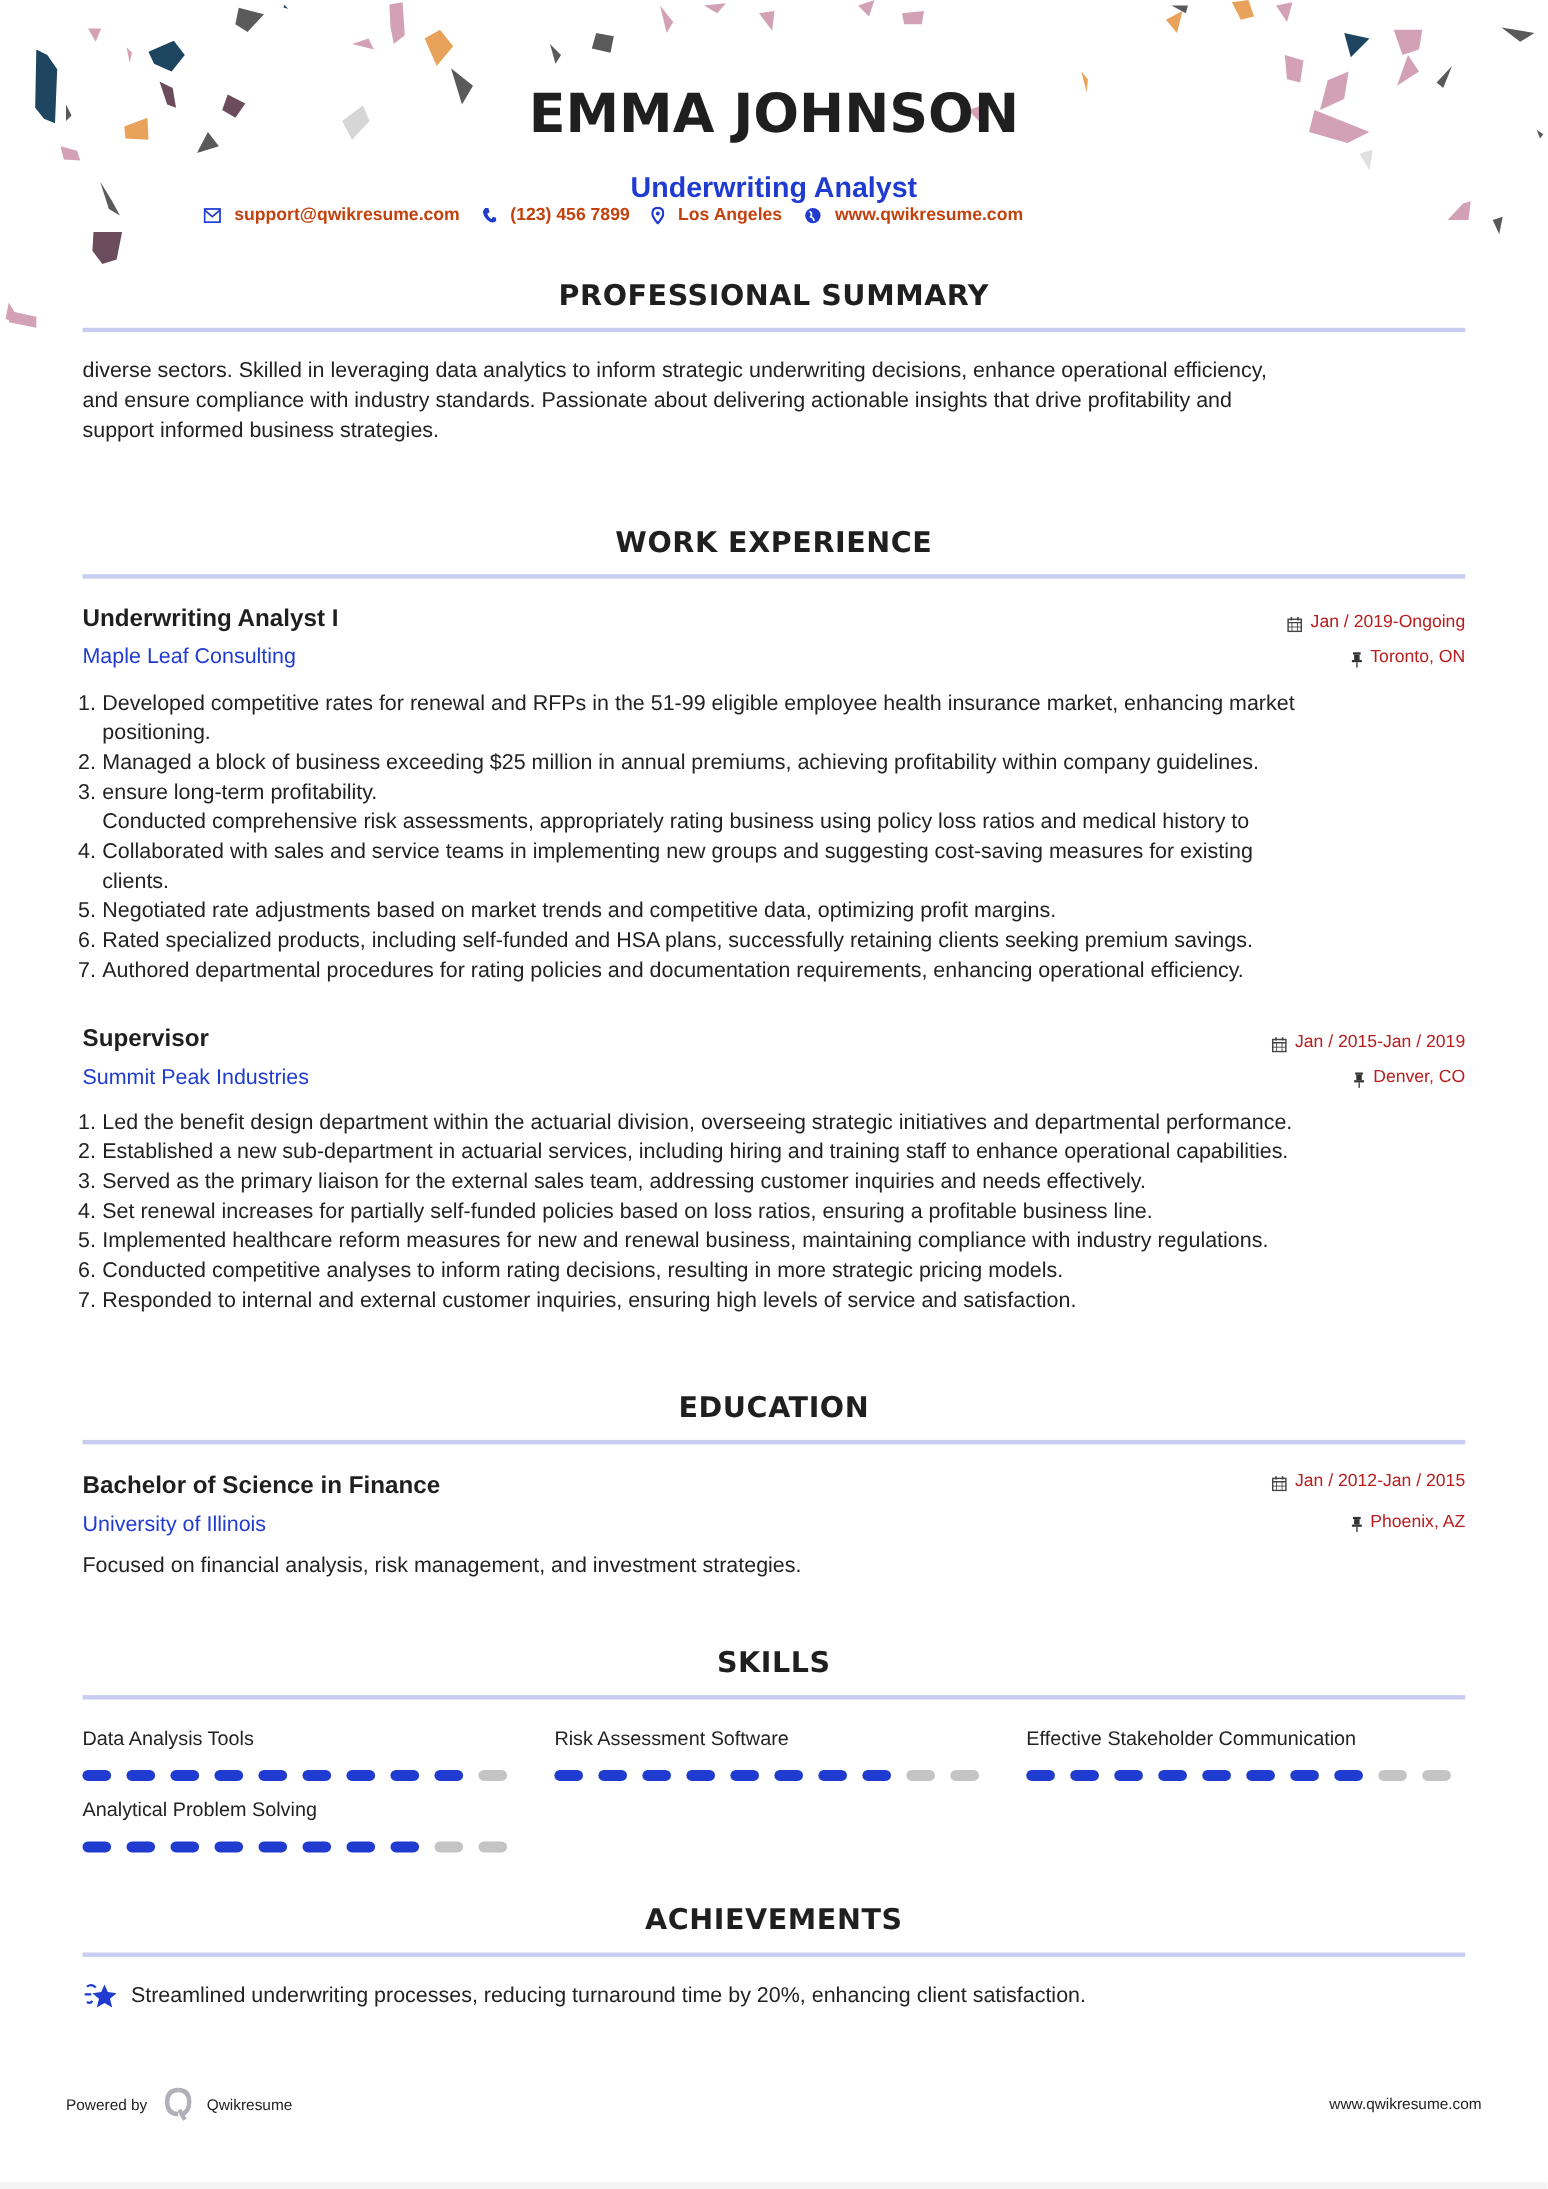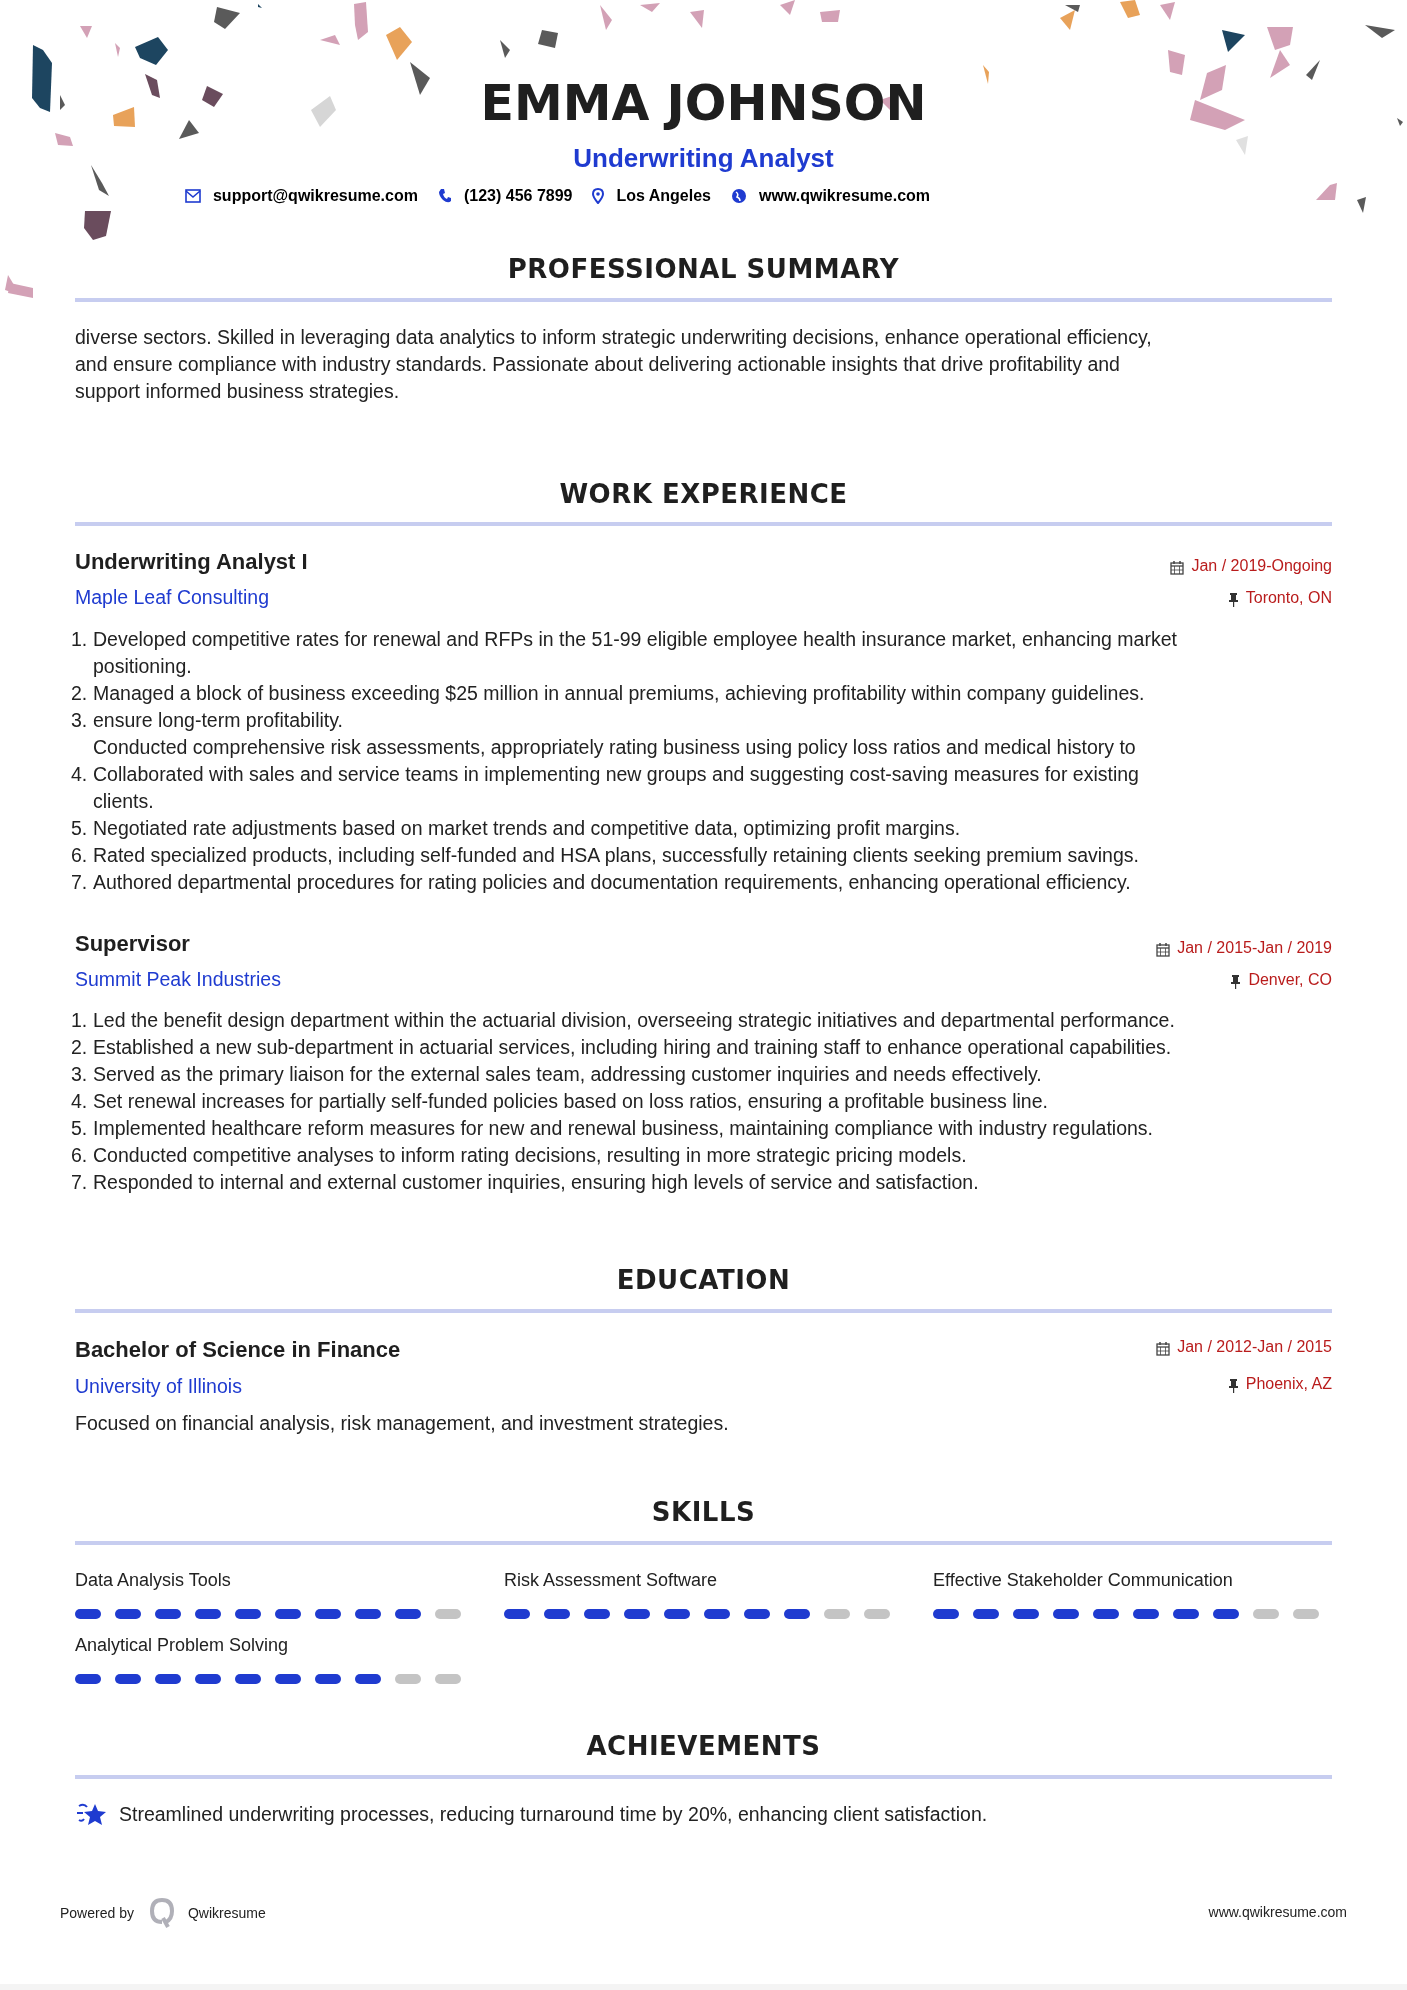--- a/index.html
+++ b/index.html
@@ -3,23 +3,23 @@
 <meta charset="utf-8">
 <style>
   * { box-sizing: border-box; margin: 0; padding: 0; }
   html, body { width: 1407px; height: 1990px; background: #ffffff; overflow: hidden; }
   body { position: relative; font-family: "Liberation Sans", "DejaVu Sans", sans-serif; color: #222222; }
 
   .confetti { position: absolute; left: 0; top: 0; width: 1407px; height: 320px; pointer-events: none; }
 
   .header { position: absolute; left: 0; top: 74px; width: 1407px; text-align: center; }
   .name { font-family: "DejaVu Sans", sans-serif; font-weight: bold; font-size: 49px; letter-spacing: 0px; color: #1f1f1f; line-height: 60px; }
-  .job-title { font-family: "Liberation Sans", sans-serif; font-weight: bold; font-size: 26px; color: #1f3bd0; margin-top: 8px; line-height: 32px; }
-
-  .contact-row { position: absolute; top: 187px; left: 0; width: 1115px; display: flex; justify-content: center; align-items: center; font-size: 16px; font-weight: bold; color: #000000; }
+  .job-title { font-family: "Liberation Sans", sans-serif; font-weight: bold; font-size: 26px; color: #1f3bd0; margin-top: 20px; line-height: 32px; }
+
+  .contact-row { position: absolute; top: 187px; left: 0; width: 1115px; display: flex; justify-content: center; align-items: center; font-size: 16px; font-weight: bold; color: #c2410c; }
   .contact-item { display: flex; align-items: center; margin: 0 10px; }
   .contact-item svg { margin-right: 12px; }
 
   .section-title { position: absolute; left: 75px; width: 1257px; text-align: center; font-family: "DejaVu Sans", sans-serif; font-size: 26px; font-weight: bold; color: #1f1f1f; letter-spacing: 0.5px; }
   .section-rule { position: absolute; left: 75px; width: 1257px; height: 4px; background: #c7cdf0; }
 
   .para { position: absolute; left: 75px; width: 1260px; font-size: 19.5px; line-height: 27px; color: #222; }
 
   .entry-title { position: absolute; left: 75px; font-size: 22px; font-weight: bold; color: #1f1f1f; }
   .entry-org { position: absolute; left: 75px; font-size: 19.5px; color: #1f3bd0; }

